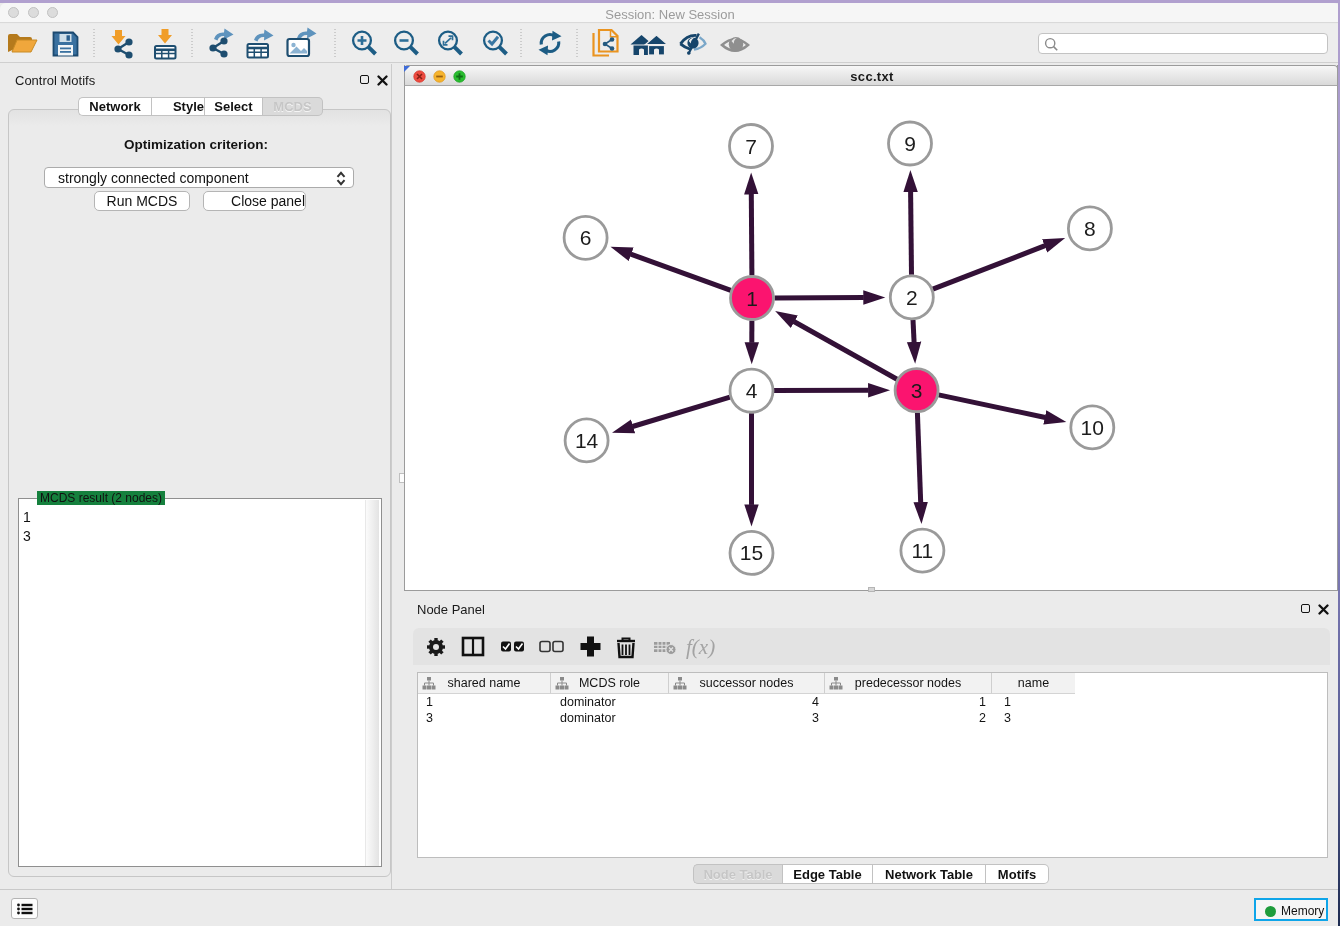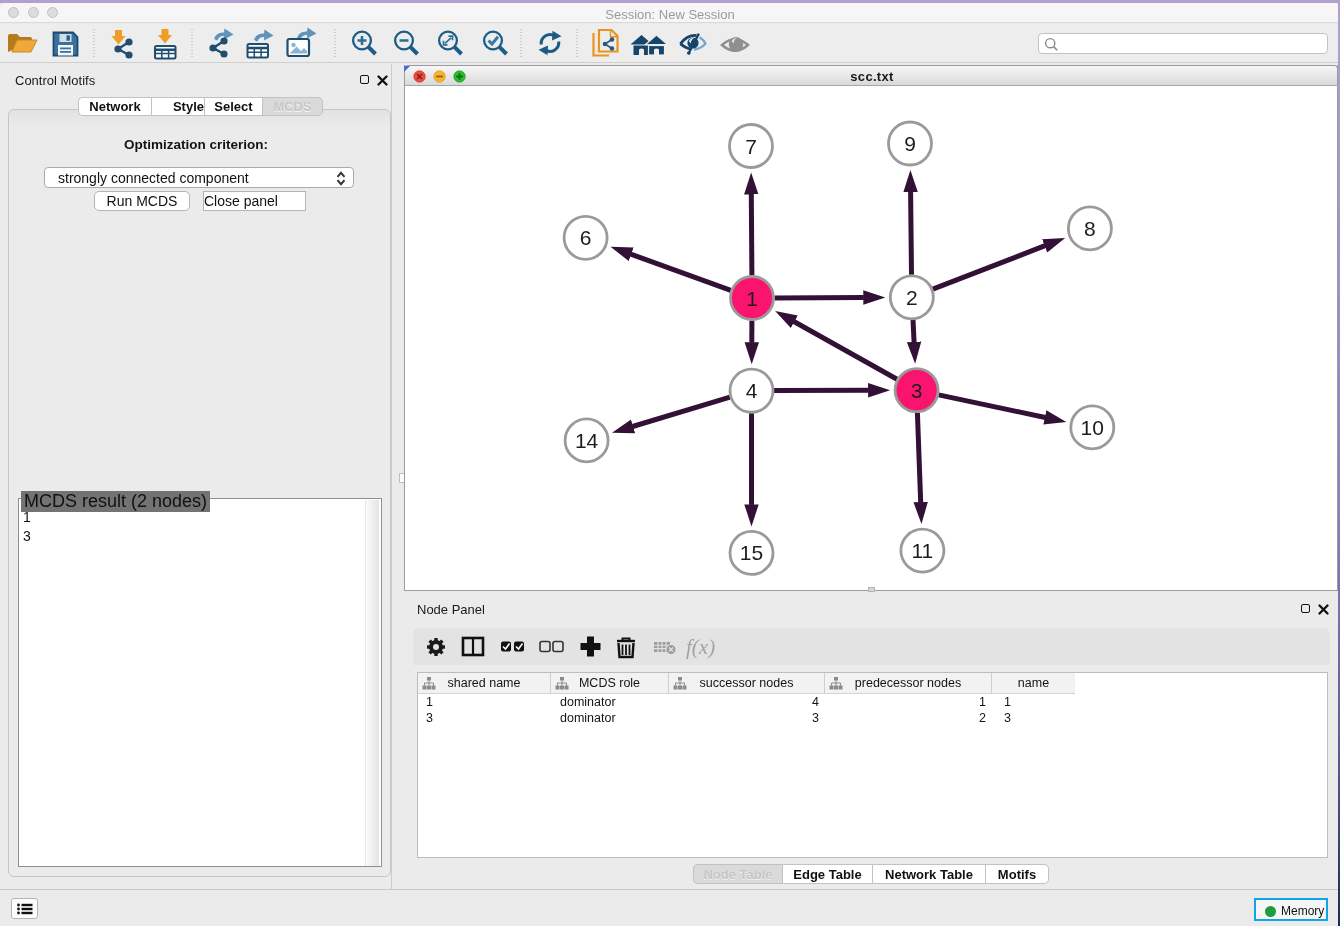--- a/index.html
+++ b/index.html
@@ -180,24 +180,24 @@
 
   <div class="abs" style="left:44px;top:95px;width:310px;height:21px;background:#fff;border:1px solid #ababab;border-radius:4px;margin-top:8px;">
     <div class="abs" style="left:13px;top:2px;font-size:14px;color:#111;">strongly connected component</div>
     <svg class="abs" style="right:6px;top:3px;" width="12" height="15" viewBox="0 0 12 15">
       <path d="M2.5 5.8 L6 1.8 L9.5 5.8" fill="none" stroke="#333" stroke-width="2"></path>
       <path d="M2.5 9.2 L6 13.2 L9.5 9.2" fill="none" stroke="#333" stroke-width="2"></path>
     </svg>
   </div>
 
   <div class="abs" style="left:94px;top:127px;width:96px;height:20px;background:#fff;border:1px solid #b5b5b5;border-radius:5px;text-align:center;line-height:19px;font-size:14px;color:#111;">Run MCDS</div>
-  <div class="abs" style="left:203px;top:127px;width:103px;height:20px;background:#fff;border:1px solid #b5b5b5;border-radius:0;text-align:left;line-height:19px;font-size:14px;color:#111;">Close panel</div>
+  <div class="abs" style="left:203px;top:127px;width:103px;height:20px;background:#fff;border:1px solid #b5b5b5;border-radius:5px;text-align:right;line-height:19px;font-size:14px;color:#111;">Close panel</div>
 
   <div class="abs" style="left:18px;top:434px;width:364px;height:369px;border:1px solid #8f8f8f;background:#fff;">
-    <div class="abs" style="left:2px;top:-8px;background:#737373;padding:0 3px;font-size:18px;color:#111;">MCDS result (2 nodes)</div>
+    <div class="abs" style="left:18px;top:-8px;background:#15803d;padding:0 3px;font-size:12px;color:#111;">MCDS result (2 nodes)</div>
     <div class="abs" style="left:4px;top:9px;font-size:14px;color:#111;line-height:18.5px;">1<br>3</div>
     <div class="abs" style="right:2px;top:1px;width:14px;height:366px;background:linear-gradient(to right,#fbfbfb,#e3e3e3);border-left:1px solid #e8e8e8;"></div>
   </div>
 </div>
 
 <div class="abs" style="left:399px;top:473px;width:6px;height:10px;background:#fdfdfd;border:1px solid #bfbfbf;"></div>
 
 <div id="netframe" class="abs" style="left:404px;top:65px;width:934px;height:526px;border:1px solid #9b9b9b;border-top:none;background:#fff;">
 
   <div class="abs" style="left:-1px;top:0;width:934px;height:21px;background:linear-gradient(#f7f7f7,#d9d9d9);border:1px solid #9b9b9b;border-bottom:1px solid #a8a8a8;border-radius:4px 4px 0 0;">

